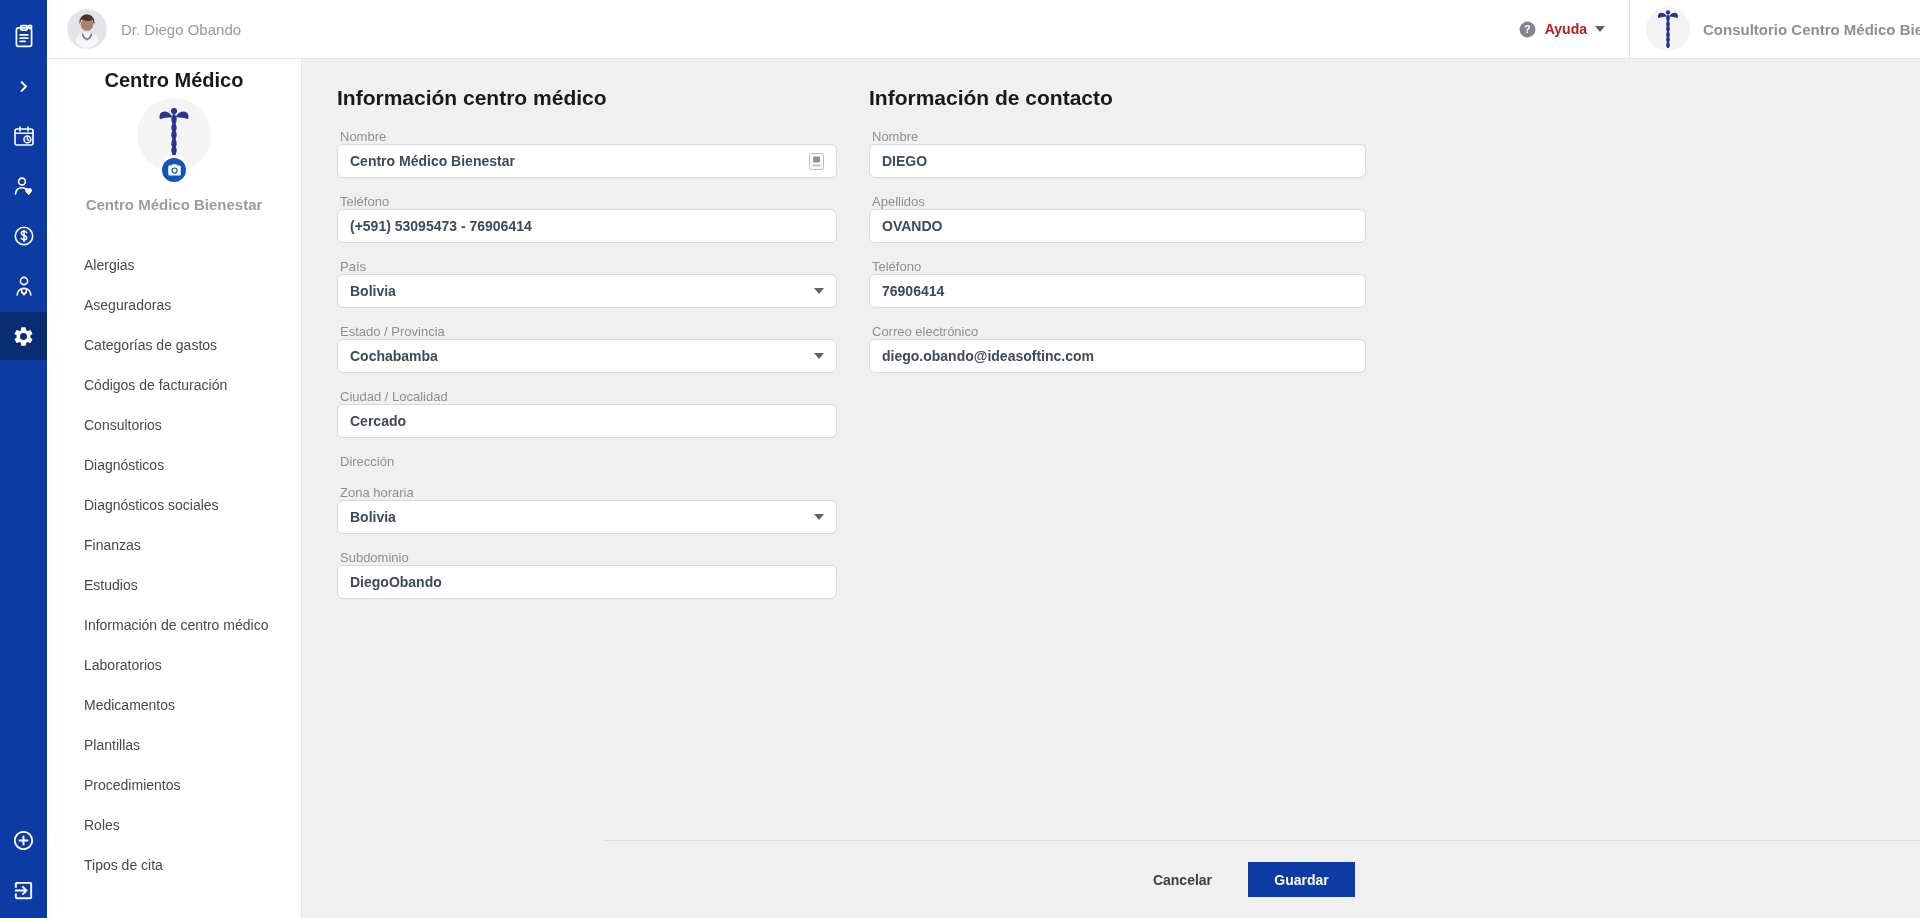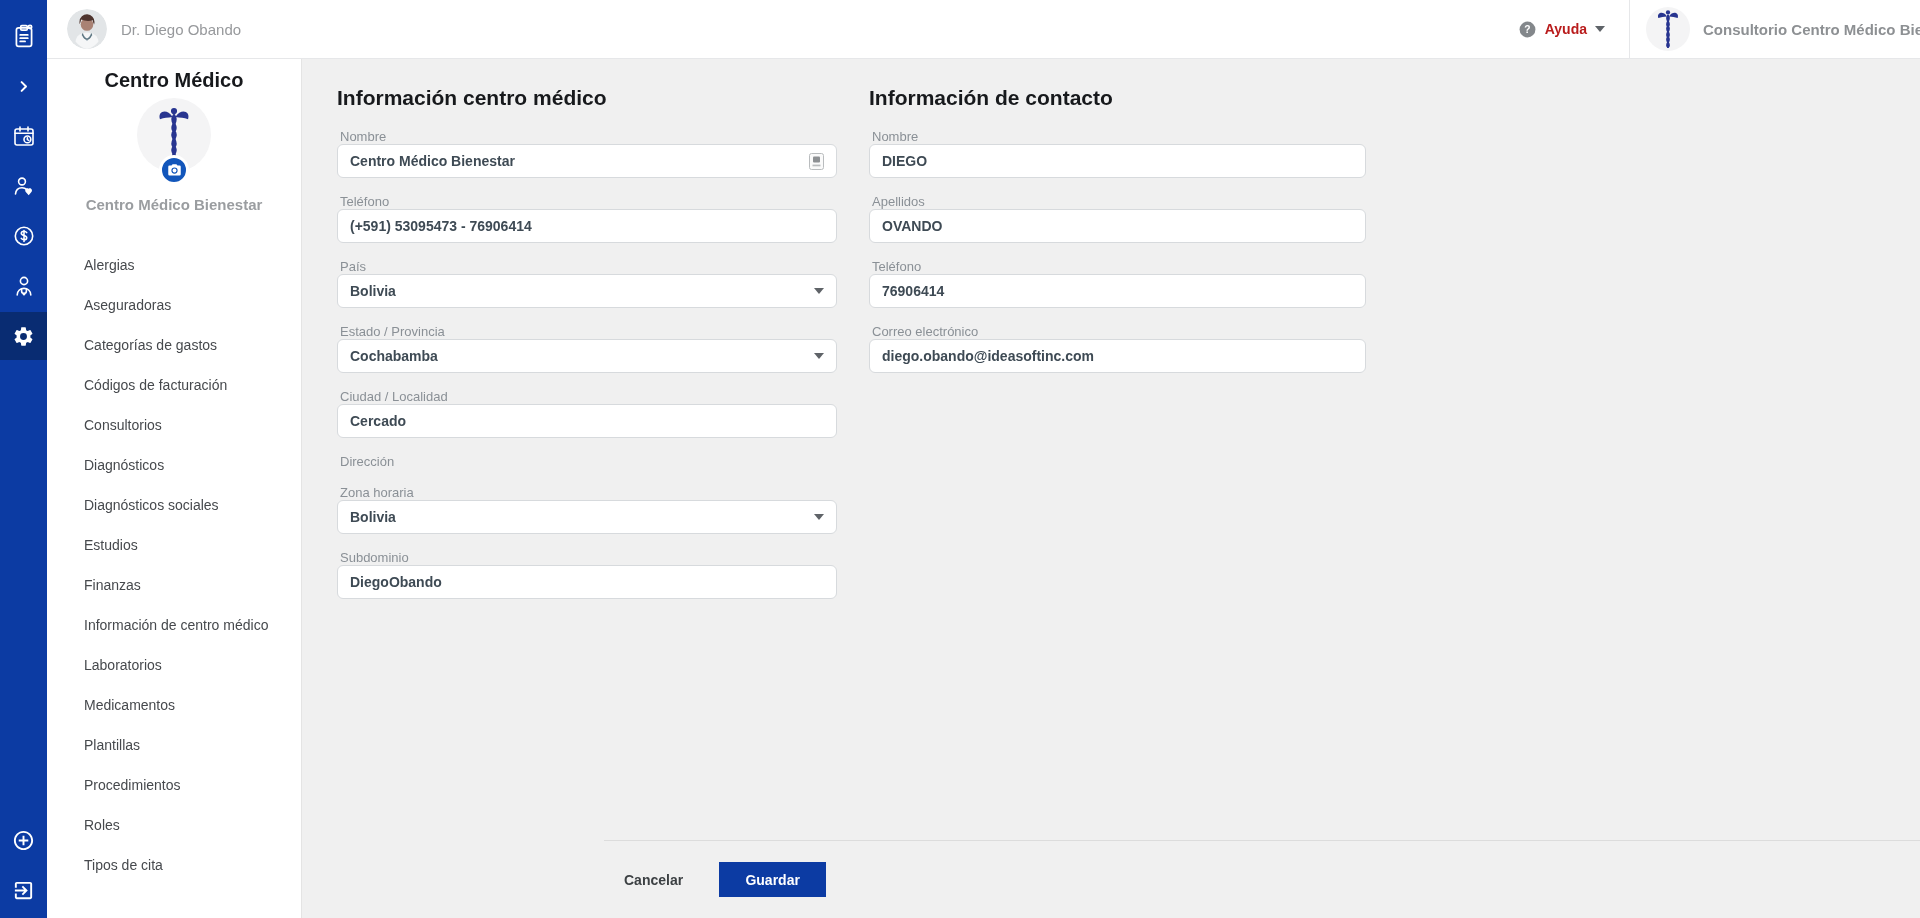--- a/index.html
+++ b/index.html
@@ -65,21 +65,21 @@
   .field{margin-bottom:17px}
   .field-label{font-size:13px;line-height:14px;color:var(--label);margin-left:3px}
   .input{height:34px;background:#fff;border:1px solid var(--input-border);border-radius:6px;
     display:flex;align-items:center;padding:0 12px;cursor:text}
   .input.select{cursor:pointer}
   .value{font-size:14px;font-weight:700;color:var(--value);white-space:nowrap}
   .caret,.trail{margin-left:auto}
 
   
   .footer{position:absolute;left:302px;right:0;bottom:0;height:78px;border-top:1px solid #dcdcdc;
-    background:var(--bg);display:flex;align-items:center;justify-content:flex-start;padding-right:36px}
+    background:var(--bg);display:flex;align-items:center;justify-content:center;padding-right:36px}
   .btn-cancel{font-family:inherit;font-size:14px;font-weight:700;color:#3c4043;background:none;border:none;
     padding:8px 20px;margin-right:16px;cursor:pointer;border-radius:4px}
   .btn-save{font-family:inherit;font-size:14px;font-weight:700;color:#fff;background:var(--brand);border:none;
     width:107px;height:35px;border-radius:0;cursor:pointer}
 </style>
 </head>
 <body>
 
 <div class="rail">
   <div class="rail-top">
@@ -239,22 +239,22 @@
   </div>
   <div class="sb-clinic">Centro Médico Bienestar</div>
   <nav class="sb-menu">
       <div class="sb-item">Alergias</div>
       <div class="sb-item">Aseguradoras</div>
       <div class="sb-item">Categorías de gastos</div>
       <div class="sb-item">Códigos de facturación</div>
       <div class="sb-item">Consultorios</div>
       <div class="sb-item">Diagnósticos</div>
       <div class="sb-item">Diagnósticos sociales</div>
+      <div class="sb-item">Finanzas</div>
       <div class="sb-item">Estudios</div>
-      <div class="sb-item">Finanzas</div>
       <div class="sb-item">Información de centro médico</div>
       <div class="sb-item">Laboratorios</div>
       <div class="sb-item">Medicamentos</div>
       <div class="sb-item">Plantillas</div>
       <div class="sb-item">Procedimientos</div>
       <div class="sb-item">Roles</div>
       <div class="sb-item">Tipos de cita</div>
     </nav>
 </div>
 

